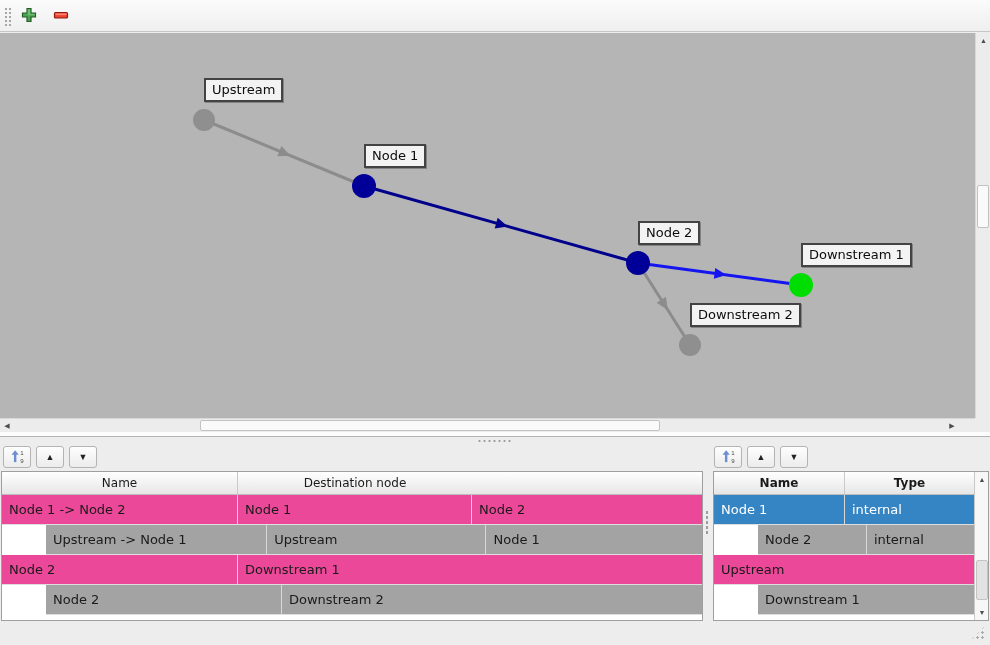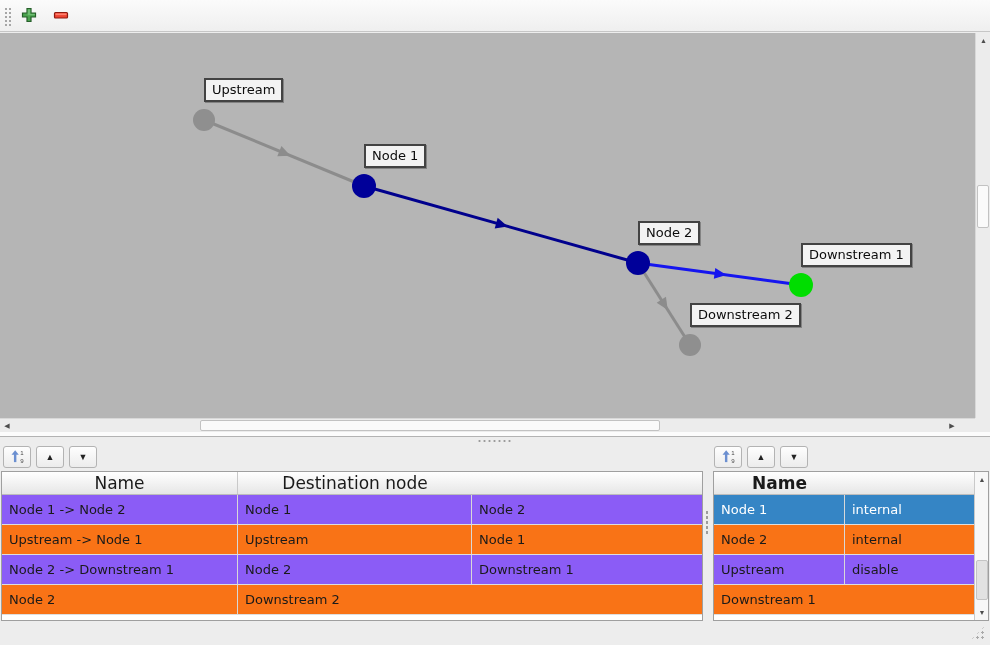--- a/index.html
+++ b/index.html
@@ -60,26 +60,26 @@
   .edges-table { left:1px; width:702px; height:150px; }
   .nodes-table { left:713px; width:276px; height:150px; display:flex; }
   .rt-main { width:260px; }
   .rt-scroll { position:relative; width:15px; border-left:1px solid #c9c9c9; background:#f7f7f7; }
   .rt-thumb { position:absolute; left:1px; top:88px; width:12px; height:40px;
     background:#e2e2e2; border:1px solid #c4c4c4; border-radius:2px; }
   .rt-up { left:0; top:0; width:14px; height:15px; }
   .rt-down { left:0; bottom:0; width:14px; height:15px; }
   .th-row { display:flex; height:23px; background:linear-gradient(#ffffff,#e6e6e6);
     border-bottom:1px solid #bcbcbc; }
-  .th { display:flex; align-items:center; justify-content:center; font-size:17px;
+  .th { display:flex; align-items:center; justify-content:center; font-size:12px;
     border-right:1px solid #c9c9c9; }
   .th:last-child { border-right:none;text-align:right; }
   .nodes-table .th { font-weight:bold; }
-  .tr { display:flex; height:30px; background:#8b5cf6; border-bottom:1px solid #dedede; }
-  .tr.alt { background:#f97316; }
+  .tr { display:flex; height:30px; background:#ec4899; border-bottom:1px solid #dedede; }
+  .tr.alt { background:#a3a3a3;margin-left:44px; }
   .tr.selected { color:#ffffff; }
   .td { display:flex; align-items:center; padding:0 7px; font-size:13px;
     border-right:1px solid #d8d8d8; overflow:hidden; white-space:nowrap; }
   .td:last-child { border-right:none; }
   .empty-strip { height:5px; background:#ffffff; }
   
   .edges-table .th:nth-child(1), .edges-table .td:nth-child(1) { width:236px; }
   .edges-table .th:nth-child(2), .edges-table .td:nth-child(2) { width:234px; }
   .edges-table .th:nth-child(3), .edges-table .td:nth-child(3) { width:230px; }
   .nodes-table .th:nth-child(1), .nodes-table .td:nth-child(1) { width:131px; }
@@ -210,49 +210,48 @@
             <div class="td">Node 1 -&gt; Node 2</div>
             <div class="td">Node 1</div>
             <div class="td">Node 2</div>
           </div>
           <div class="tr alt">
             <div class="td">Upstream -&gt; Node 1</div>
             <div class="td">Upstream</div>
             <div class="td">Node 1</div>
           </div>
           <div class="tr">
-            <div class="td">Node 2 -&gt; Downstream 1</div>
             <div class="td">Node 2</div>
             <div class="td">Downstream 1</div>
           </div>
           <div class="tr alt">
             <div class="td">Node 2</div>
             <div class="td">Downstream 2</div>
           </div>
         </div>
       <div class="empty-strip"></div>
     </div>
 
     <div class="table nodes-table">
       <div class="rt-main">
         <div class="th-row" id="nodes-head">
             <div class="th">Name</div>
+            <div class="th">Type</div>
           </div>
         <div id="nodes-body">
             <div class="tr selected" style="background: rgb(53, 133, 197);">
               <div class="td">Node 1</div>
               <div class="td">internal</div>
             </div>
             <div class="tr alt">
               <div class="td">Node 2</div>
               <div class="td">internal</div>
             </div>
             <div class="tr">
               <div class="td">Upstream</div>
-              <div class="td">disable</div>
             </div>
             <div class="tr alt">
               <div class="td">Downstream 1</div>
             </div>
           </div>
         <div class="empty-strip"></div>
       </div>
       <div class="rt-scroll">
         <button class="sb-btn rt-up">
             <span>▲</span>

